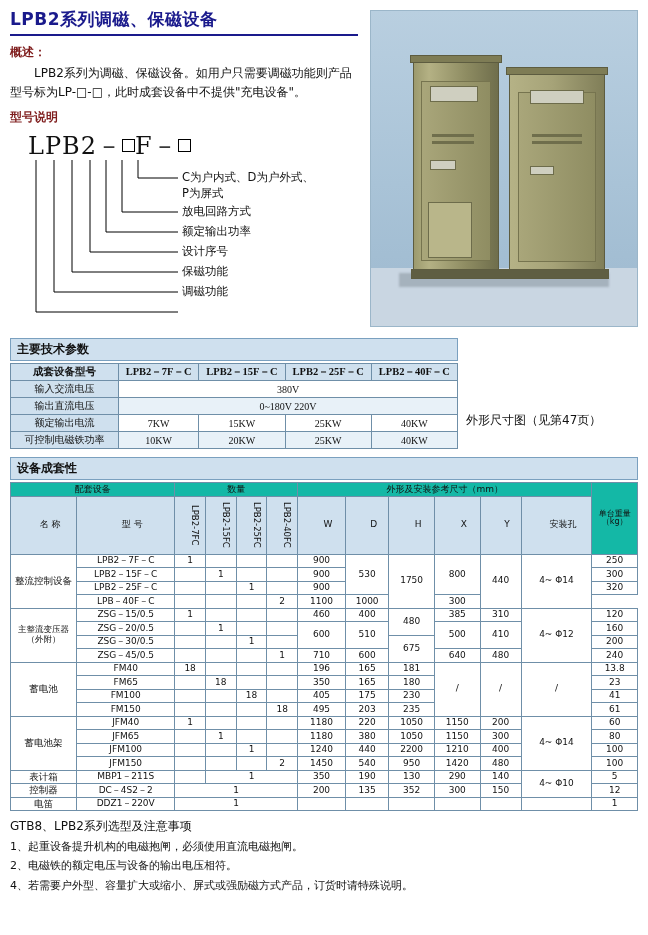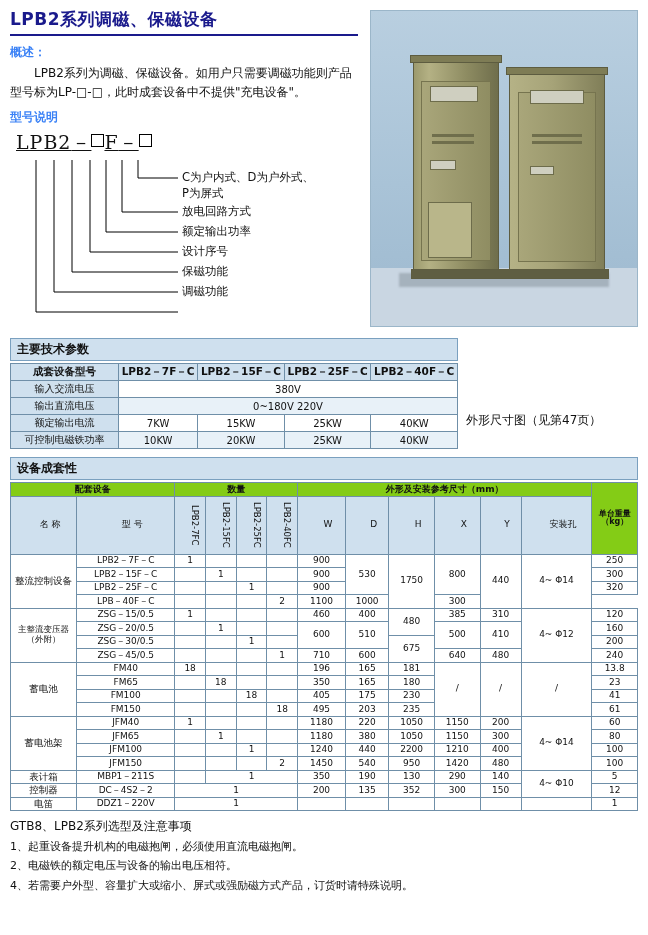--- a/index.html
+++ b/index.html
@@ -20,30 +20,29 @@
     font-size: 17px; font-weight: bold; color: #1a1a8c;
     letter-spacing: 0.5px;
     padding-bottom: 3px;
     width: 348px;
   }
   .title-rule { width: 348px; height: 2px; background: #1a1a8c; margin-bottom: 8px; }
 
   
   .leftcol { width: 352px; }
 
-  .sec-h { font-weight: bold; font-size: 12px; margin: 2px 0 3px; color:#3b82f6; }
+  .sec-h { font-weight: bold; font-size: 12px; margin: 2px 0 3px; color:#7f1d1d; }
   .para { font-size: 12px; line-height: 1.55; text-indent: 0; }
   .para p { margin: 0; }
 
   
   .model-block { margin-top: 4px; position: relative; height: 200px; }
   .model-code {
-    font-size: 19px; letter-spacing: 1px; margin-left: 6px;
+    font-size: 24px; letter-spacing: 1px; margin-left: 18px;
     font-family: "DejaVu Serif", "Liberation Serif", serif;
-    text-decoration: underline;
   }
   .sq { display:inline-block; width:13px; height:13px; border:1px solid #000; vertical-align: 2px; }
 
   .legend { position:absolute; left:0; top:30px; width:352px; height:168px; }
   .legend svg { position:absolute; left:0; top:0; }
   .legend .lbl {
     position:absolute; font-size:11.5px; white-space:nowrap;
   }
 
   
@@ -61,21 +60,21 @@
   .tech .hd { background:#cfe0ee; font-weight:bold; font-size:10.5px; }
   .tech .rowhdr { background:#cfe0ee; font-weight:normal; font-size:10px; white-space:nowrap; }
   .tech .alt { background:#e8f1f8; }
 
   
   .side-note { position:absolute; left:466px; top:412px; font-size:12px; }
 
   
   .spec { margin-top:2px; }
   .spec td { height:13.5px; font-size:9px; line-height:1.05; }
-  .spec .hd { background:#84cc16; font-weight:bold; }
+  .spec .hd { background:#14b8a6; font-weight:normal; }
   .spec .hd2 { background:#cfe0ee;padding-left:15px; }
   .spec .vert {
     writing-mode: vertical-rl; text-orientation: mixed;
     white-space: nowrap; font-size:8.5px; letter-spacing:0px;
     padding:1px 0;
   }
   .spec .grp { background:#fff; font-size:9.5px; }
 
   
   .notes-h { font-size:12px; margin-top:7px; }
@@ -187,21 +186,21 @@
         <div class="lbl" style="left:172px; top:64px;">额定输出功率</div>
         <div class="lbl" style="left:172px; top:84px;">设计序号</div>
         <div class="lbl" style="left:172px; top:104px;">保磁功能</div>
         <div class="lbl" style="left:172px; top:124px;">调磁功能</div>
       </div>
     </div>
   </div>
 
   <div class="bar" style="width:448px;">主要技术参数</div>
 
-  <div style="width:448px;">
+  <div style="width:448px;font-family:Liberation Serif, serif;">
     <table class="tech">
       <tbody>
           <tr>
         <td class="hd" style="width:108px;">成套设备型号</td>
         <td class="hd">LPB2－7F－C</td>
         <td class="hd">LPB2－15F－C</td>
         <td class="hd">LPB2－25F－C</td>
         <td class="hd">LPB2－40F－C</td>
       </tr>
       <tr>

